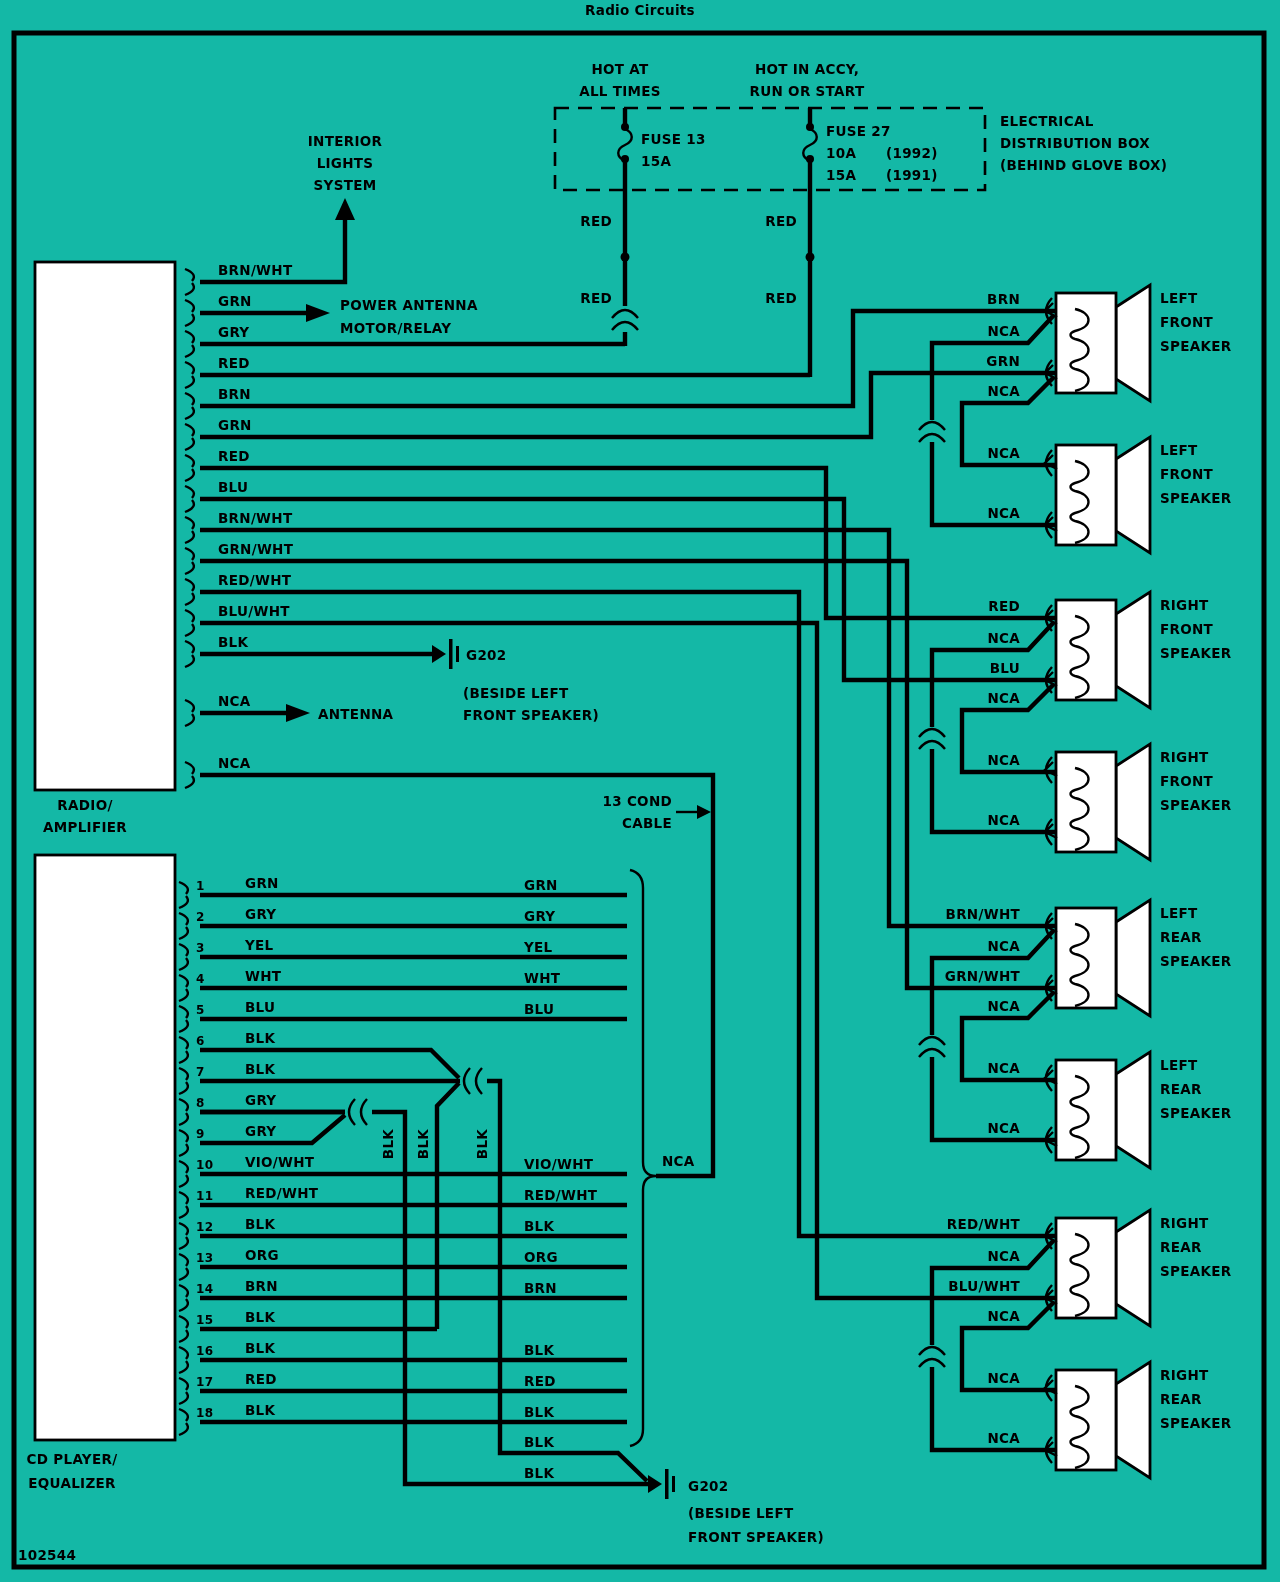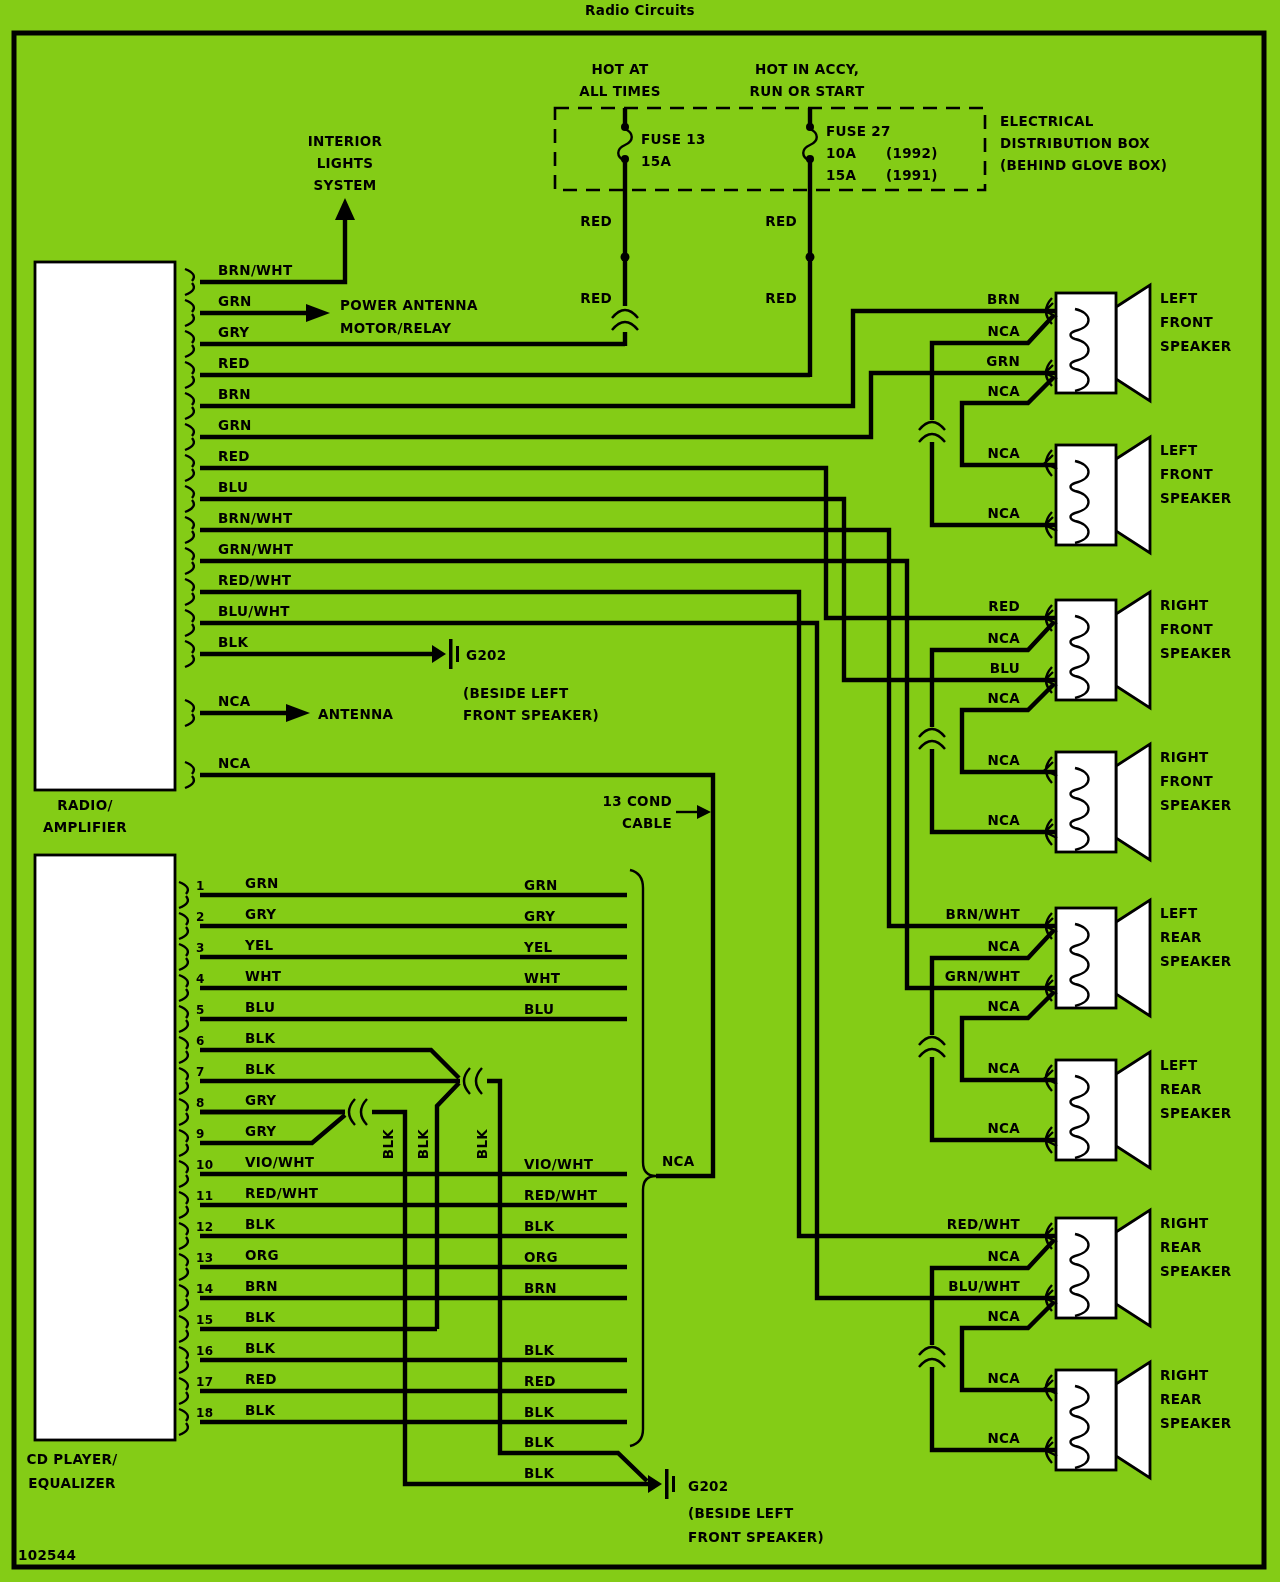--- a/index.html
+++ b/index.html
@@ -1,16 +1,16 @@
 <!DOCTYPE html>
 <html><head>
 <meta charset="utf-8">
 <style>
   html,body{margin:0;padding:0;background:#fff;}
-  #page{position:relative;width:1280px;height:1582px;background:#84cc16;}
+  #page{position:relative;width:1280px;height:1582px;background:#14b8a6;}
   svg{display:block;}
   text{font-family:"DejaVu Sans","Liberation Sans",sans-serif;font-weight:700;font-size:13.5px;fill:#000;letter-spacing:.3px;}
   text.small{font-size:12px;}
   text.title{font-size:13.5px;}
   .w{stroke:#000;stroke-width:4.4;fill:none;stroke-linejoin:miter;}
   .t2{stroke:#000;stroke-width:2.4;fill:none;}
   .t3{stroke:#000;stroke-width:2.8;fill:none;}
   .boxfill{fill:#fff;}
   .dot{fill:#000;stroke:none;}
   .solid{fill:#000;stroke:none;}

